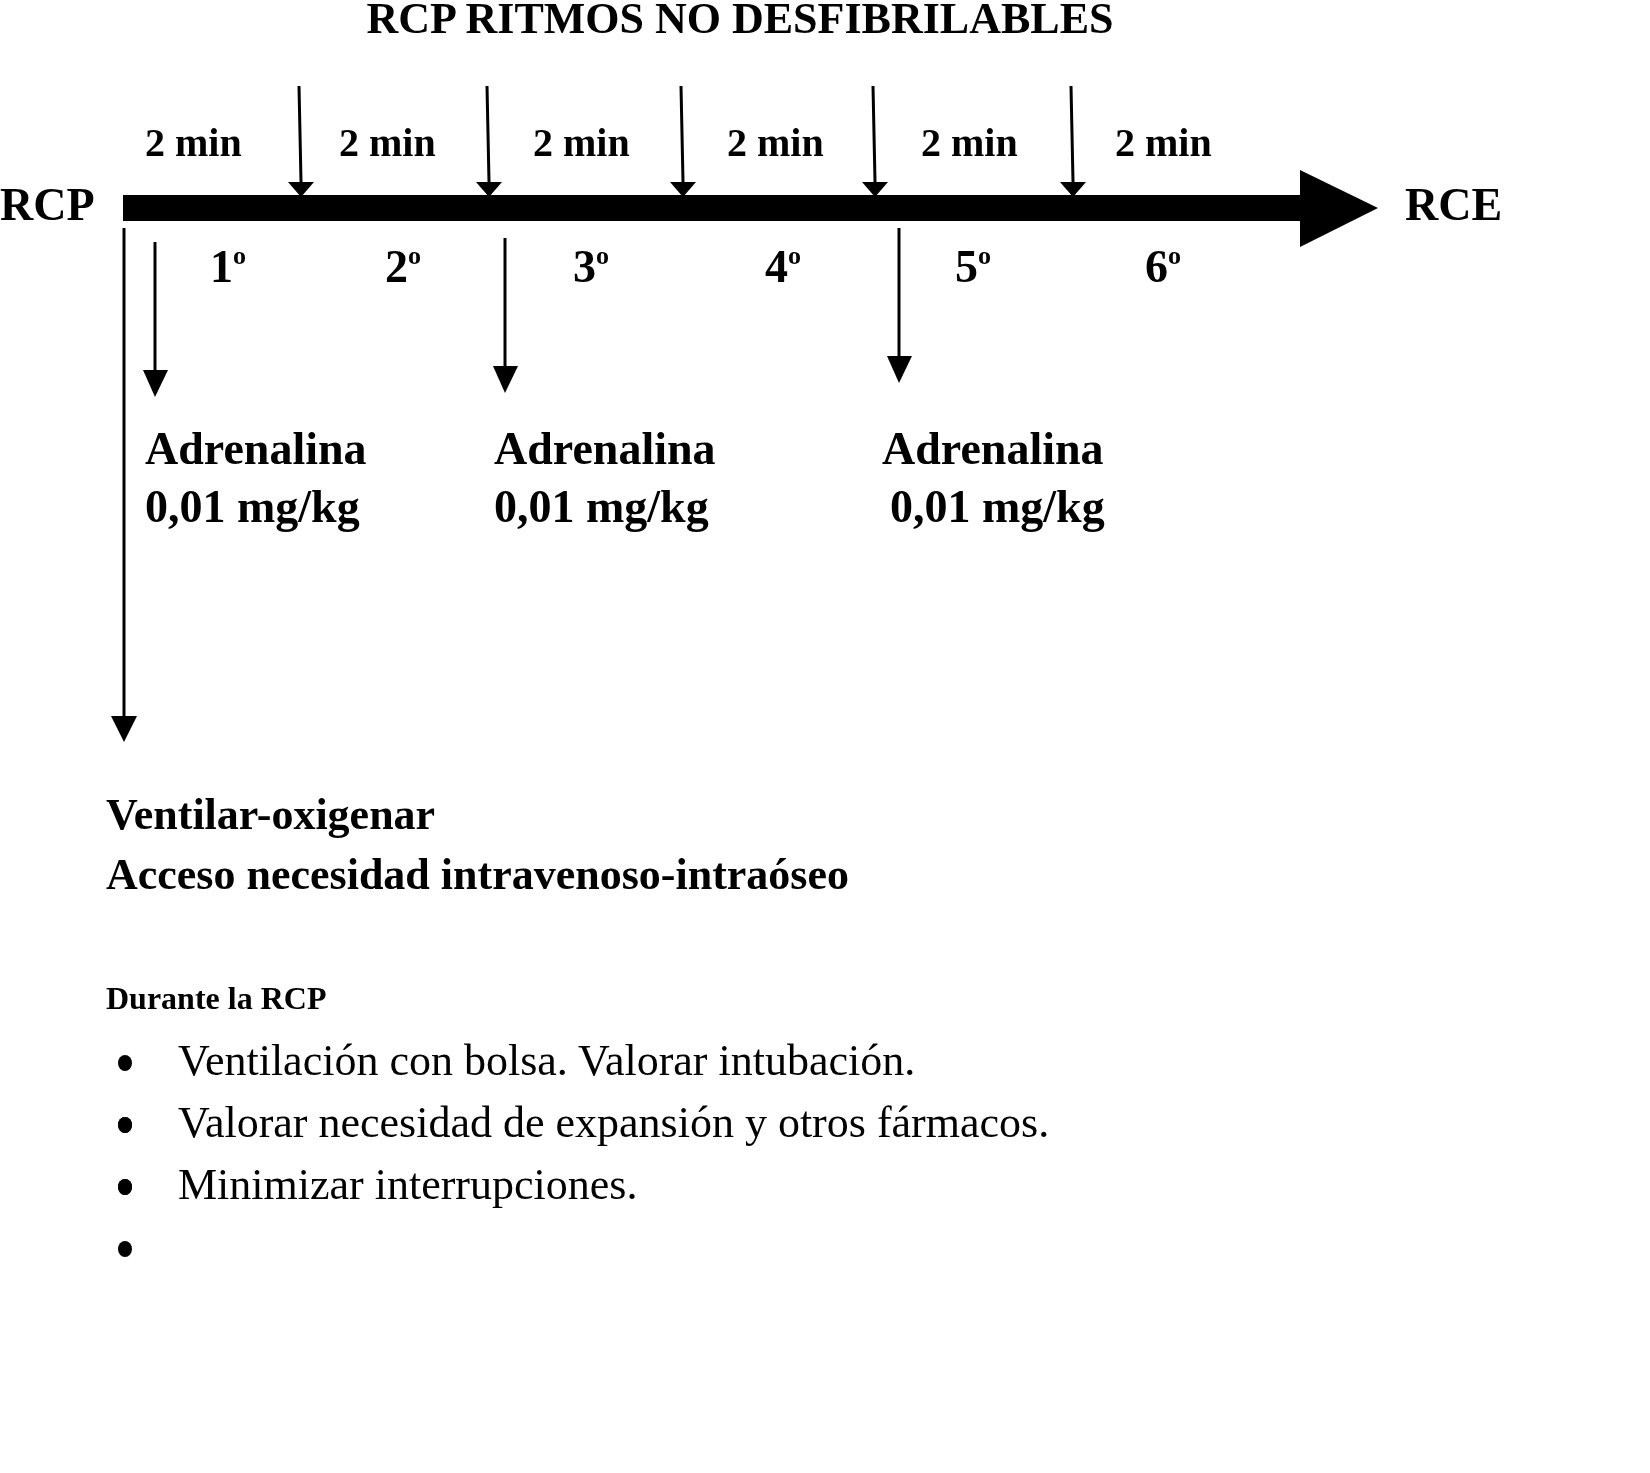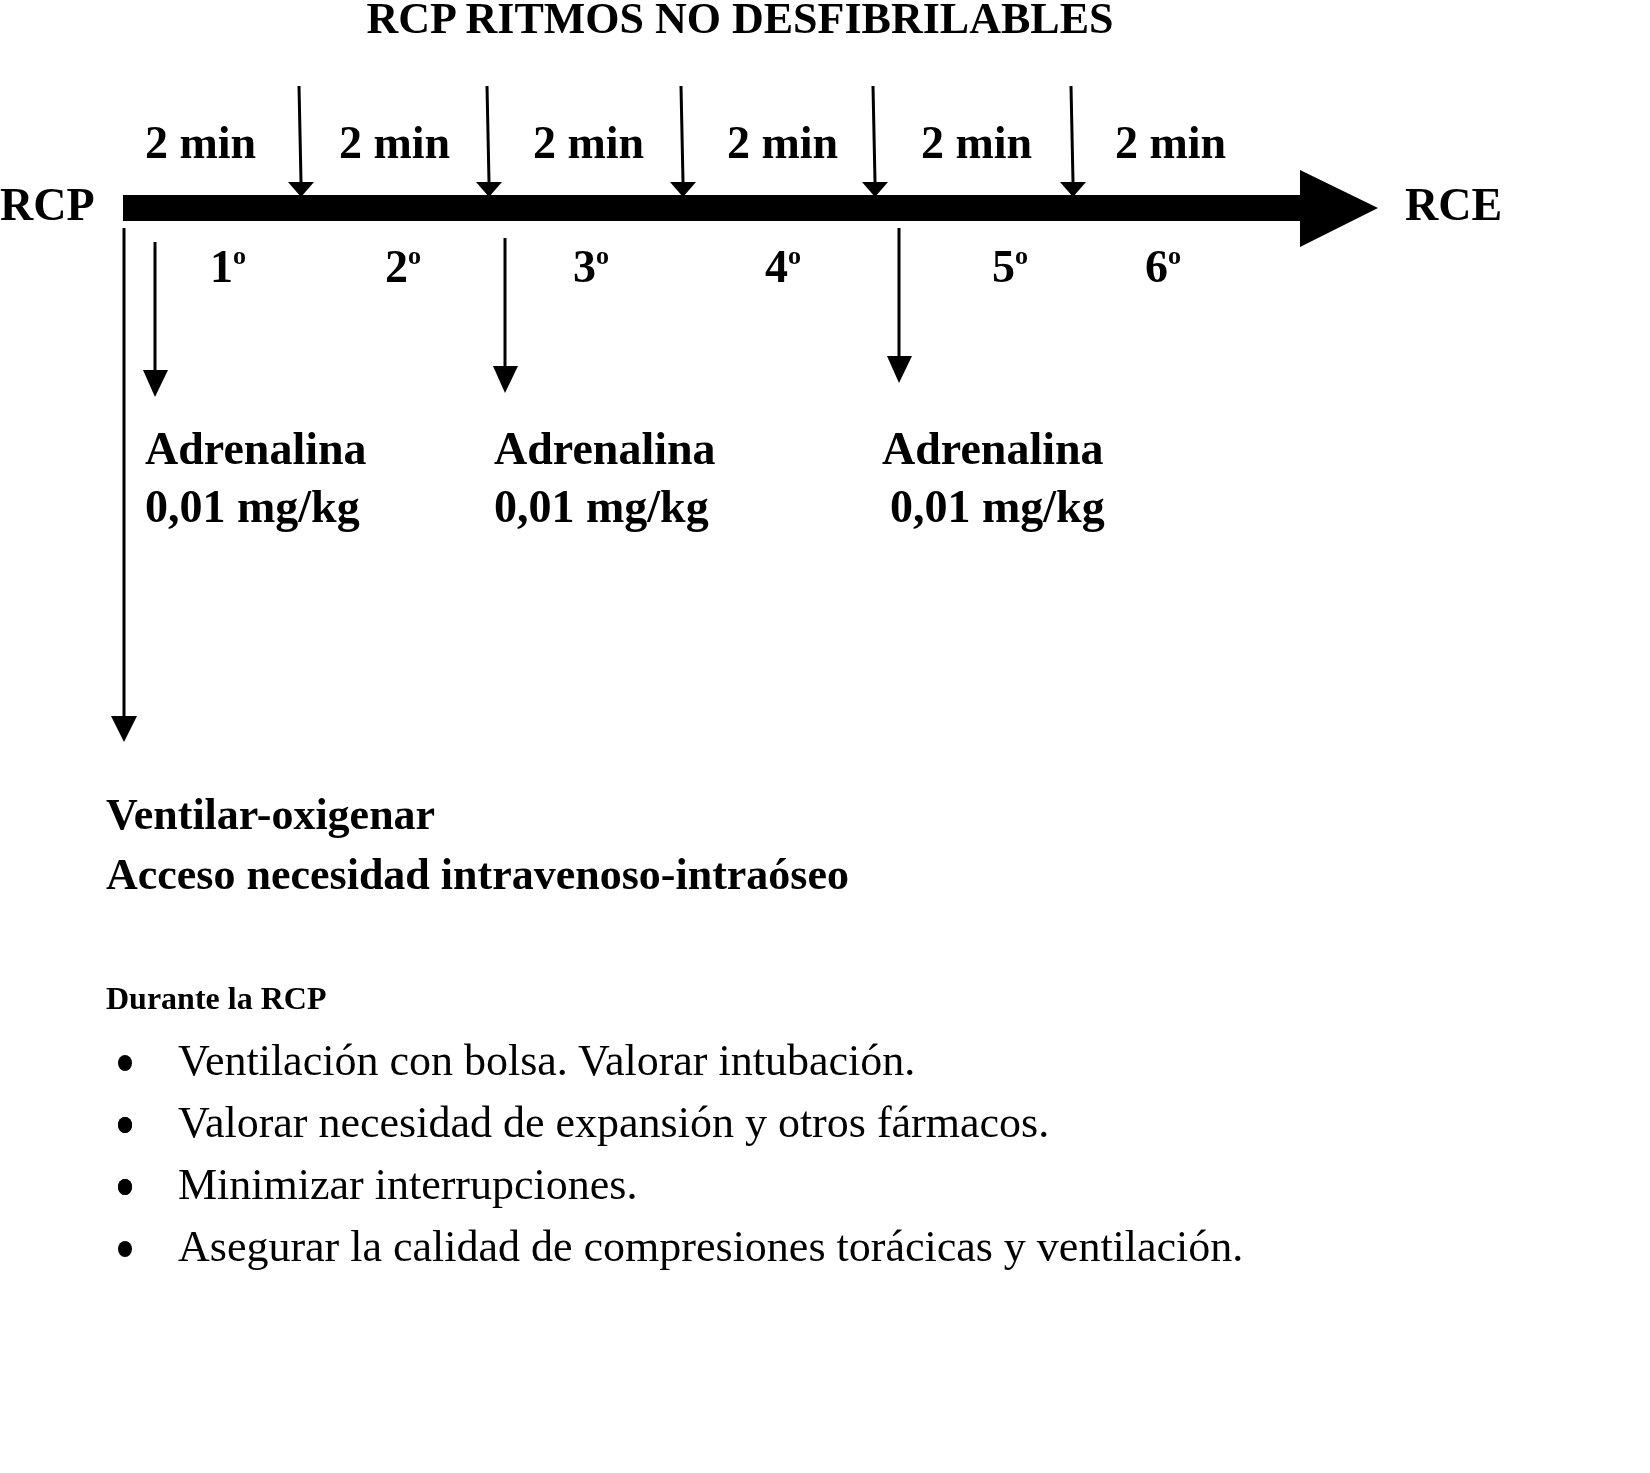--- a/index.html
+++ b/index.html
@@ -16,21 +16,21 @@
       color: #000000;
     }
     .abs { position: absolute; white-space: nowrap; }
     .bold { font-weight: bold; }
     #diagram-svg { position: absolute; left: 0; top: 0; }
     .title {
       left: 0; width: 1480px; text-align: center;
       top: -6px; font-size: 44px; line-height: 50px;
     }
     .endpoint { font-size: 46px; line-height: 50px; text-align: right; }
-    .interval { font-size: 46px; line-height: 50px; top: 118px; }
+    .interval { font-size: 40px; line-height: 50px; top: 118px; }
     .cycle { font-size: 46px; line-height: 50px; top: 242px; }
     .cycle sup { font-size: 26px; vertical-align: 18px; line-height: 0; }
     .drug { font-size: 46px; line-height: 58px; }
     .initial { font-size: 44px; line-height: 58px; left: 106px; }
     .section-heading { font-size: 32px; left: 106px; top: 970px; line-height: 56px; }
     .bullet-list { position: absolute; left: 106px; top: 1030px; width: 1560px; margin: 0; padding: 0; list-style: none; }
     .bullet-item { position: relative; font-size: 44px; line-height: 62px; padding-left: 72px; }
     .bullet-dot {
       position: absolute; left: 12px; top: 25px;
       width: 14px; height: 16px; border-radius: 50%; background: #000;
@@ -95,21 +95,21 @@
 <div class="abs bold interval" style="left:339px;">2 min</div>
 <div class="abs bold interval" style="left:533px;">2 min</div>
 <div class="abs bold interval" style="left:727px;">2 min</div>
 <div class="abs bold interval" style="left:921px;">2 min</div>
 <div class="abs bold interval" style="left:1115px;">2 min</div>
 
 <div class="abs bold cycle" style="left:210px;text-align:center;"><span>1</span><sup>o</sup></div>
 <div class="abs bold cycle" style="left:385px;"><span>2</span><sup>o</sup></div>
 <div class="abs bold cycle" style="left:573px;"><span>3</span><sup>o</sup></div>
 <div class="abs bold cycle" style="left:765px;"><span>4</span><sup>o</sup></div>
-<div class="abs bold cycle" style="left:955px;margin-left:37px;"><span>5</span><sup>o</sup></div>
+<div class="abs bold cycle" style="left:955px;"><span>5</span><sup>o</sup></div>
 <div class="abs bold cycle" style="left:1145px;"><span>6</span><sup>o</sup></div>
 
 <div class="abs bold drug" style="left:145px; top:420px;">
   <div>Adrenalina</div>
   <div>0,01 mg/kg</div>
 </div>
 <div class="abs bold drug" style="left:494px; top:420px;">
   <div>Adrenalina</div>
   <div>0,01 mg/kg</div>
 </div>
@@ -122,14 +122,14 @@
 <div class="abs bold initial" style="top:846px;">Acceso necesidad intravenoso-intraóseo</div>
 
 <div class="abs bold section-heading">Durante la RCP</div>
 
 <ul class="bullet-list">
   <li class="bullet-item"><span class="bullet-dot"></span><span>Ventilación con bolsa. Valorar intubación.</span></li>
   <li class="bullet-item" style="white-space:normal; width:1480px;"><span class="bullet-dot"></span></li>
   <li class="bullet-item"><span class="bullet-dot"></span><span>Valorar necesidad de expansión y otros fármacos.</span></li>
   <li class="bullet-item"><span class="bullet-dot"></span></li>
   <li class="bullet-item"><span class="bullet-dot"></span><span>Minimizar interrupciones.</span></li>
-  <li class="bullet-item"><span class="bullet-dot"></span><span>Asegurar la calidad de compresiones torácicas y ventilación.</span></li>
+  <li class="bullet-item"><span class="bullet-dot"></span></li>
 </ul>
 
 </body></html>

